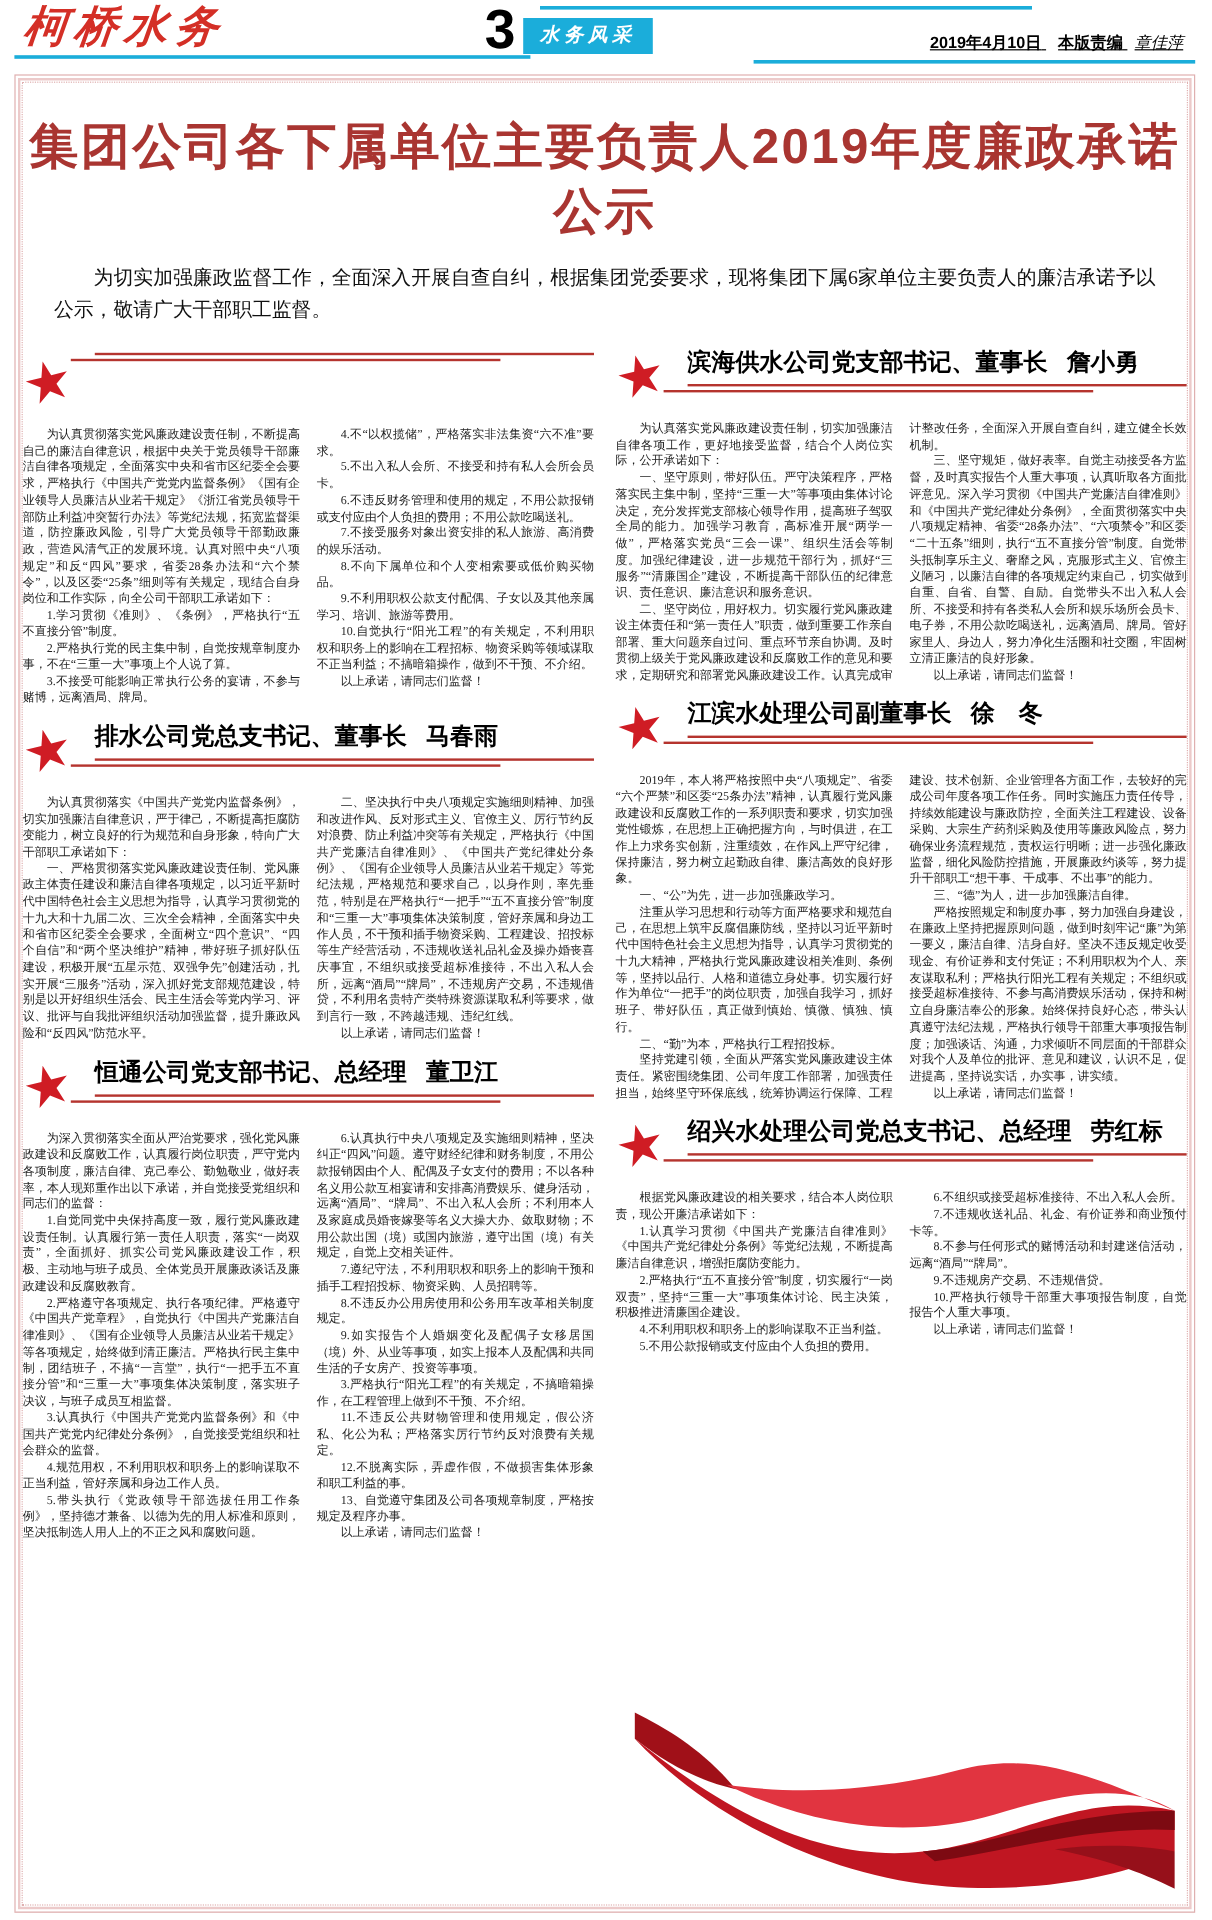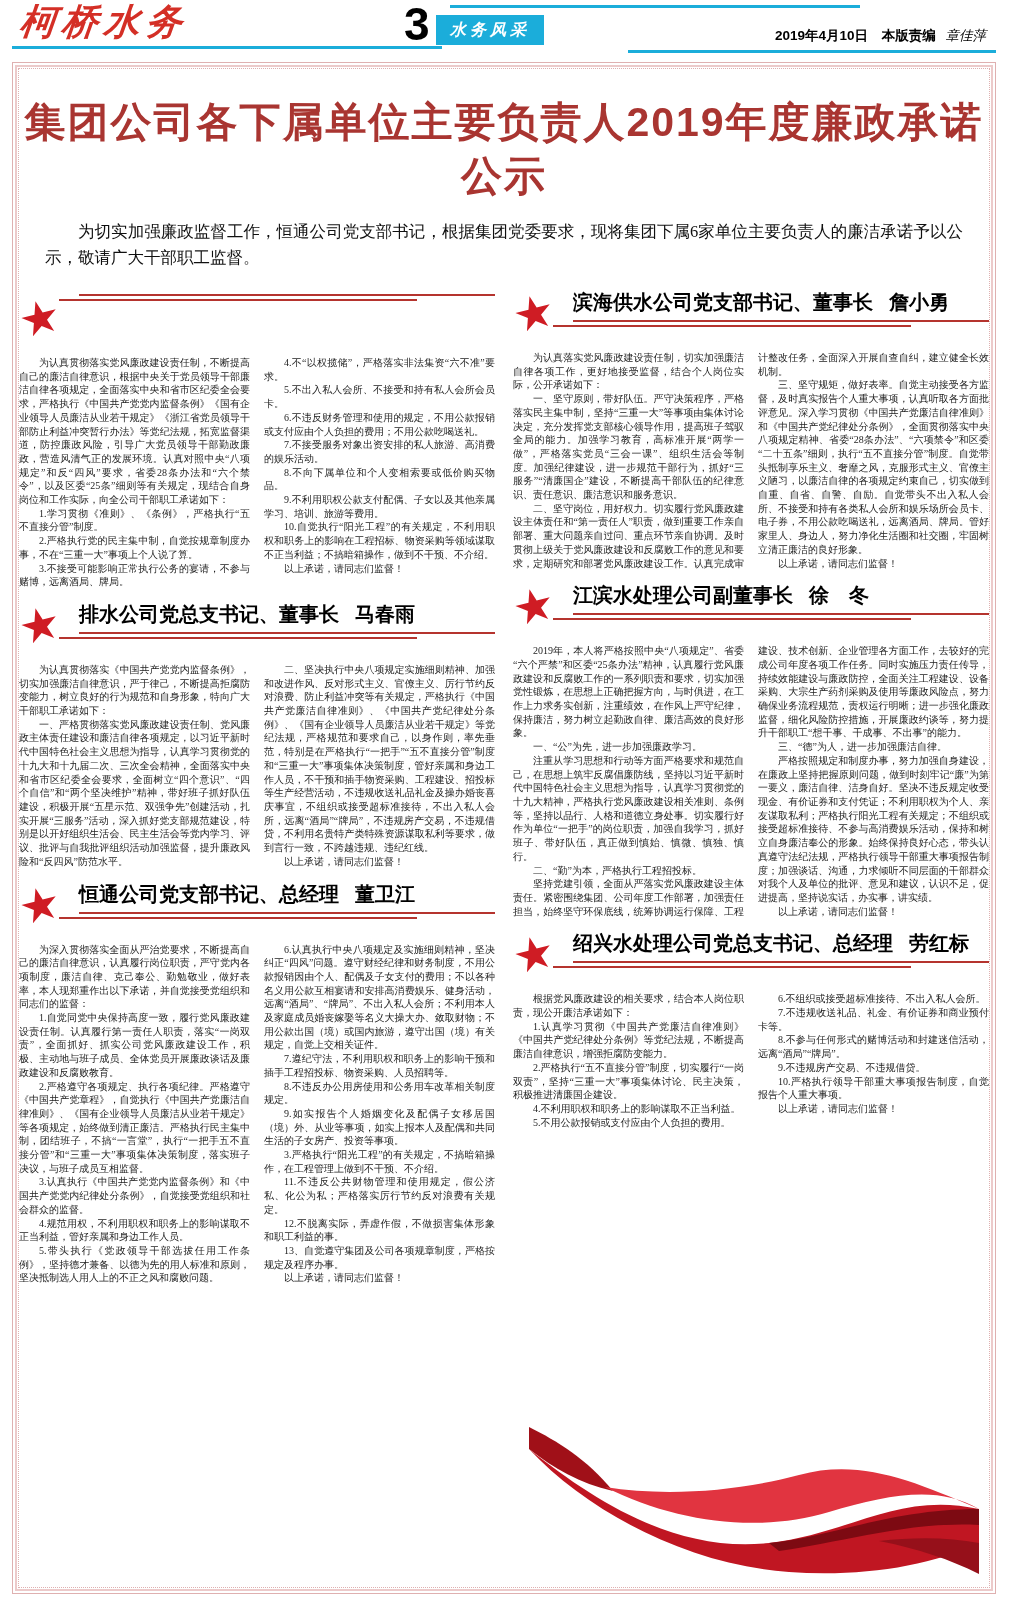--- a/index.html
+++ b/index.html
@@ -24,21 +24,21 @@
     position:absolute;left:404px;top:0px;font-size:46px;line-height:48px;font-weight:bold;
     font-family:"Liberation Sans",sans-serif;color:#000;
   }
   .section-badge{
     position:absolute;left:436px;top:15px;background:var(--cyan);color:#fff;
     font-weight:bold;font-style:italic;font-size:16px;line-height:28px;
     padding:1px 14px;letter-spacing:4px;font-family:"Liberation Sans",sans-serif;
   }
   .dateline{
     position:absolute;right:24px;top:27px;font-size:13.5px;font-weight:bold;
-    font-family:"Liberation Sans",sans-serif;color:#000;white-space:nowrap;
+    font-family:"Liberation Sans",sans-serif;color:#000;white-space:nowrap;text-decoration:underline;
   }
   .dateline .editor-name{font-weight:normal;font-style:italic;margin-left:6px;}
   .bottom-rule{position:absolute;right:14px;top:50px;width:368px;height:3px;background:var(--cyan);}
   
   .frame{
     position:absolute;left:12px;right:14px;top:62px;bottom:6px;
     border:1px solid var(--frame-pink);
     box-shadow:inset 0 0 0 2px #fff, inset 0 0 0 4px #eccaca;
   }
   .frame-inner{
@@ -96,21 +96,21 @@
     <span style="margin-left:10px;">本版责编</span>
     <span class="editor-name">章佳萍</span>
   </div>
   <div class="bottom-rule"></div>
 </div>
 
 <div class="frame">
   <div class="frame-inner">
 
     <div class="main-title">集团公司各下属单位主要负责人2019年度廉政承诺公示</div>
-    <p class="intro">为切实加强廉政监督工作，恒通公司党支部书记，根据集团党委要求，现将集团下属6家单位主要负责人的廉洁承诺予以公示，敬请广大干部职工监督。</p>
+    <p class="intro">为切实加强廉政监督工作，全面深入开展自查自纠，根据集团党委要求，现将集团下属6家单位主要负责人的廉洁承诺予以公示，敬请广大干部职工监督。</p>
 
     <div class="cols">
       <div class="page-col" id="col-left">
           <div class="section">
     <div class="sec-head">
       <span class="star">★</span>
       <div class="rule1"></div>
       <div class="rule2"></div>
     </div>
     <div class="sec-body">
@@ -147,21 +147,21 @@
           <div class="section">
     <div class="sec-head">
       <span class="star">★</span>
       <span class="sec-title">
         <span>恒通公司党支部书记、总经理</span><span class="sec-name">董卫江</span>
       </span>
       <div class="rule1"></div>
       <div class="rule2"></div>
     </div>
     <div class="sec-body">
-              <p>为深入贯彻落实全面从严治党要求，不断提高自己的廉洁自律意识，认真履行岗位职责，严守党内各项制度，廉洁自律、克己奉公、勤勉敬业，做好表率，本人现郑重作出以下承诺，并自觉接受党组织和同志们的监督：</p>
+              <p>为深入贯彻落实全面从严治党要求，强化党风廉政建设和反腐败工作，认真履行岗位职责，严守党内各项制度，廉洁自律、克己奉公、勤勉敬业，做好表率，本人现郑重作出以下承诺，并自觉接受党组织和同志们的监督：</p>
               <p>1.自觉同党中央保持高度一致，履行党风廉政建设责任制。认真履行第一责任人职责，落实“一岗双责”，全面抓好、抓实公司党风廉政建设工作，积极、主动地与班子成员、全体党员开展廉政谈话及廉政建设和反腐败教育。</p>
               <p>2.严格遵守各项规定、执行各项纪律。严格遵守《中国共产党章程》，自觉执行《中国共产党廉洁自律准则》、《国有企业领导人员廉洁从业若干规定》等各项规定，始终做到清正廉洁。严格执行民主集中制，团结班子，不搞“一言堂”，执行“一把手五不直接分管”和“三重一大”事项集体决策制度，落实班子决议，与班子成员互相监督。</p>
               <p>3.认真执行《中国共产党党内监督条例》和《中国共产党党内纪律处分条例》，自觉接受党组织和社会群众的监督。</p>
               <p>4.规范用权，不利用职权和职务上的影响谋取不正当利益，管好亲属和身边工作人员。</p>
               <p>5.带头执行《党政领导干部选拔任用工作条例》，坚持德才兼备、以德为先的用人标准和原则，坚决抵制选人用人上的不正之风和腐败问题。</p>
               <p>6.认真执行中央八项规定及实施细则精神，坚决纠正“四风”问题。遵守财经纪律和财务制度，不用公款报销因由个人、配偶及子女支付的费用；不以各种名义用公款互相宴请和安排高消费娱乐、健身活动，远离“酒局”、“牌局”、不出入私人会所；不利用本人及家庭成员婚丧嫁娶等名义大操大办、敛取财物；不用公款出国（境）或国内旅游，遵守出国（境）有关规定，自觉上交相关证件。</p>
               <p>7.遵纪守法，不利用职权和职务上的影响干预和插手工程招投标、物资采购、人员招聘等。</p>
               <p>8.不违反办公用房使用和公务用车改革相关制度规定。</p>
               <p>9.如实报告个人婚姻变化及配偶子女移居国（境）外、从业等事项，如实上报本人及配偶和共同生活的子女房产、投资等事项。</p>
               <p>3.严格执行“阳光工程”的有关规定，不搞暗箱操作，在工程管理上做到不干预、不介绍。</p>

